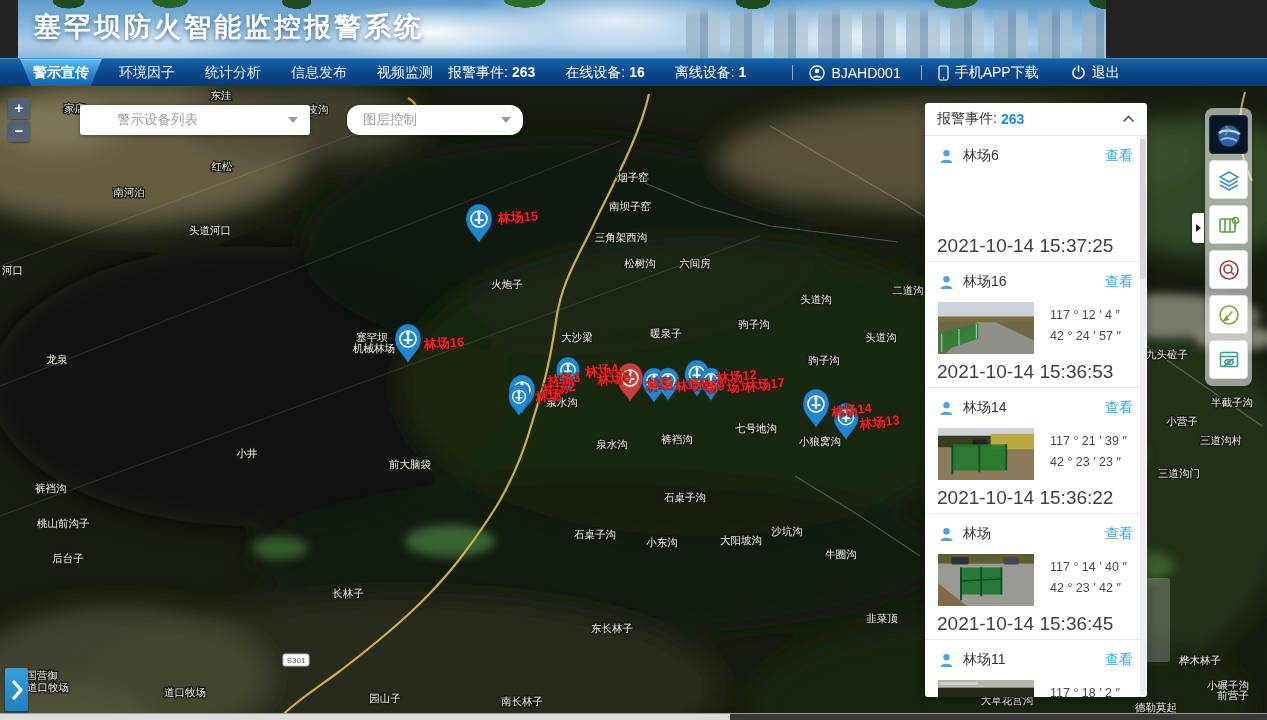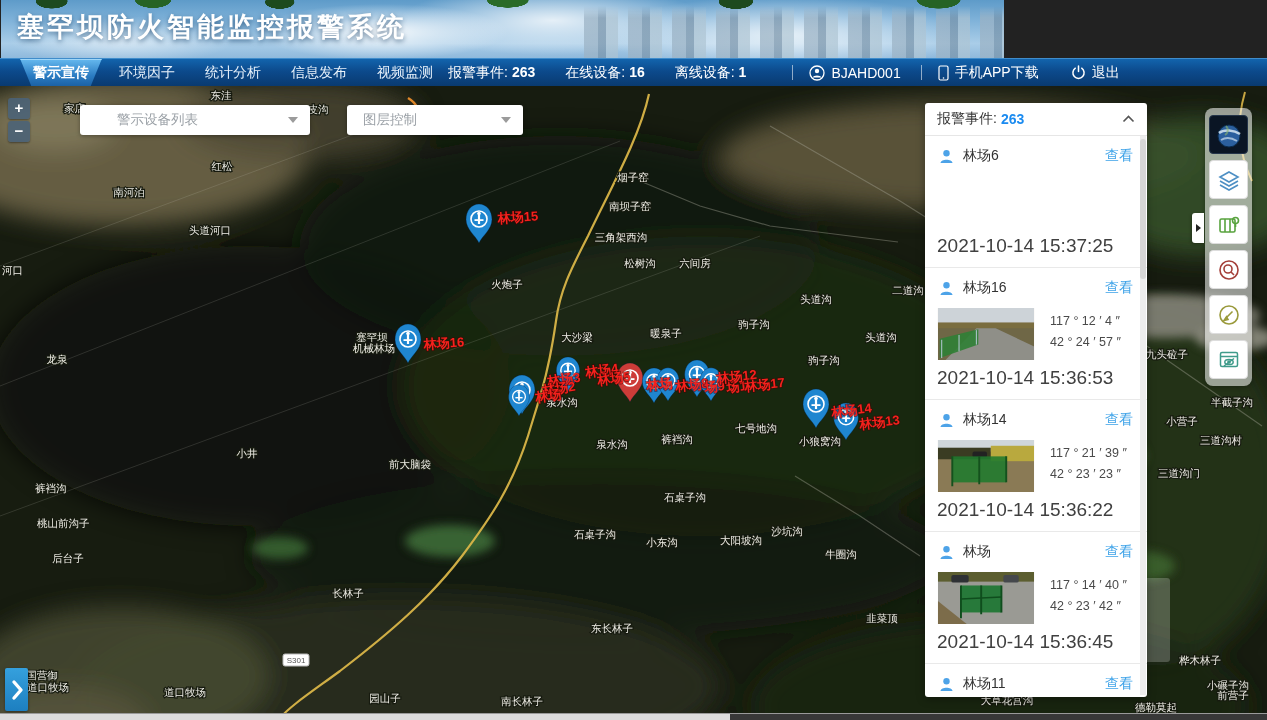--- a/index.html
+++ b/index.html
@@ -1,20 +1,20 @@
 <!DOCTYPE html>
 <html><head>
 <meta charset="utf-8">
 <style>
   html,body{margin:0;padding:0;background:#222;}
   .stage{position:relative;width:1267px;height:720px;overflow:hidden;
          font-family:"Liberation Sans","DejaVu Sans",sans-serif;
          -webkit-font-smoothing:antialiased;}
   
-  header{position:absolute;left:1px;top:0;width:1003px;height:58px;
+  header{position:absolute;left:18px;top:0;width:1088px;height:58px;
     background:linear-gradient(180deg,#5e9bc9 0%,#7fb2d9 35%,#a9cde8 75%,#8fb9dc 100%);overflow:hidden;text-align:center;}
   .clouds{position:absolute;inset:0;
     background:
       radial-gradient(ellipse 180px 40px at 38% 55%,rgba(255,255,255,.95),rgba(255,255,255,0) 70%),
       radial-gradient(ellipse 220px 50px at 55% 35%,rgba(255,255,255,.8),rgba(255,255,255,0) 70%),
       radial-gradient(ellipse 260px 55px at 78% 60%,rgba(255,255,255,.75),rgba(255,255,255,0) 70%),
       radial-gradient(ellipse 160px 35px at 12% 70%,rgba(255,255,255,.55),rgba(255,255,255,0) 70%);}
   .city{position:absolute;right:0;top:0;width:420px;height:58px;
     background:
       linear-gradient(180deg,rgba(0,0,0,0) 0 8px,rgba(0,0,0,0) 8px),
@@ -60,31 +60,31 @@
   
   .zoomctl{position:absolute;left:8px;top:12px;width:22px;}
   .zbtn{width:22px;height:21px;margin-bottom:2px;border-radius:3px;background:rgba(74,98,120,.88);
         color:#fff;font-size:15px;font-weight:bold;text-align:center;line-height:20px;cursor:pointer;
         box-shadow:0 1px 2px rgba(0,0,0,.4);}
   
   .dropdown{position:absolute;top:19px;height:30px;background:#fff;border-radius:3px;
     box-shadow:0 1px 4px rgba(0,0,0,.35);display:flex;align-items:center;justify-content:space-between;
     padding:0 12px 0 16px;box-sizing:border-box;color:#9aa0a6;font-size:13.5px;cursor:pointer;}
   .dd1{left:80px;width:230px;padding-left:37px;}
-  .dd2{left:347px;width:176px;}
+  .dd2{left:347px;width:176px;border-radius:13px;}
   .caret{width:0;height:0;border-left:5px solid transparent;border-right:5px solid transparent;border-top:6px solid #9b9b9b;}
   
   .panel{position:absolute;left:925px;top:17px;width:222px;height:594px;background:#fff;border-radius:3px;
     box-shadow:0 2px 8px rgba(0,0,0,.35);overflow:hidden;font-size:14px;color:#333;}
   .panel-head{height:32px;display:flex;align-items:center;padding:0 12px;border-bottom:1px solid #e6e6e6;}
   .panel-head .cnt{color:#1b8bf0;font-weight:bold;margin-left:4px;}
   .panel-head svg{margin-left:auto;cursor:pointer;}
   .ptrack{position:absolute;right:1px;top:33px;bottom:2px;width:6px;background:#ededed;}
   .pthumb{position:absolute;right:1px;top:36px;width:6px;height:140px;background:#d6d6d6;border-radius:3px;}
-  .alarm-item{border-bottom:1px solid #e9e9e9;padding:8px 0 10px;}
+  .alarm-item{border-bottom:1px solid #e9e9e9;padding:8px 0 4px;}
   .alarm-item:last-child{border-bottom:none;}
   .row1{display:flex;align-items:center;padding:0 14px;height:24px;}
   .aname{margin-left:9px;}
   .view{margin-left:auto;color:#3da2e8;cursor:pointer;}
   .row2{display:flex;margin:8px 0 0 7px;}
   .thumb{width:108px;height:52px;flex:none;display:block;}
   .thumb.empty{background:#fff;}
   .coords{margin-left:10px;font-size:12.5px;color:#4a4a4a;line-height:21px;padding-top:3px;white-space:nowrap;}
   .time{margin:7px 0 0 12px;font-size:19px;color:#404040;}
   

